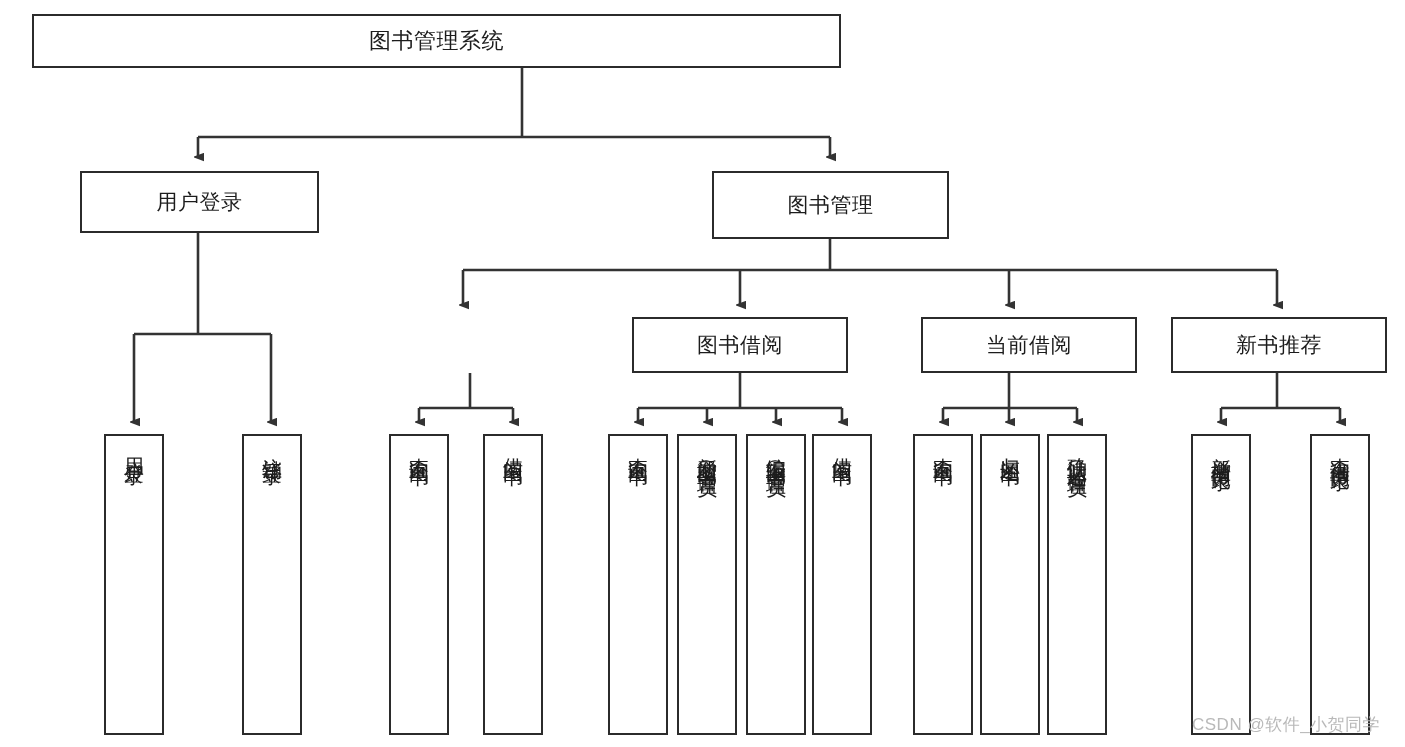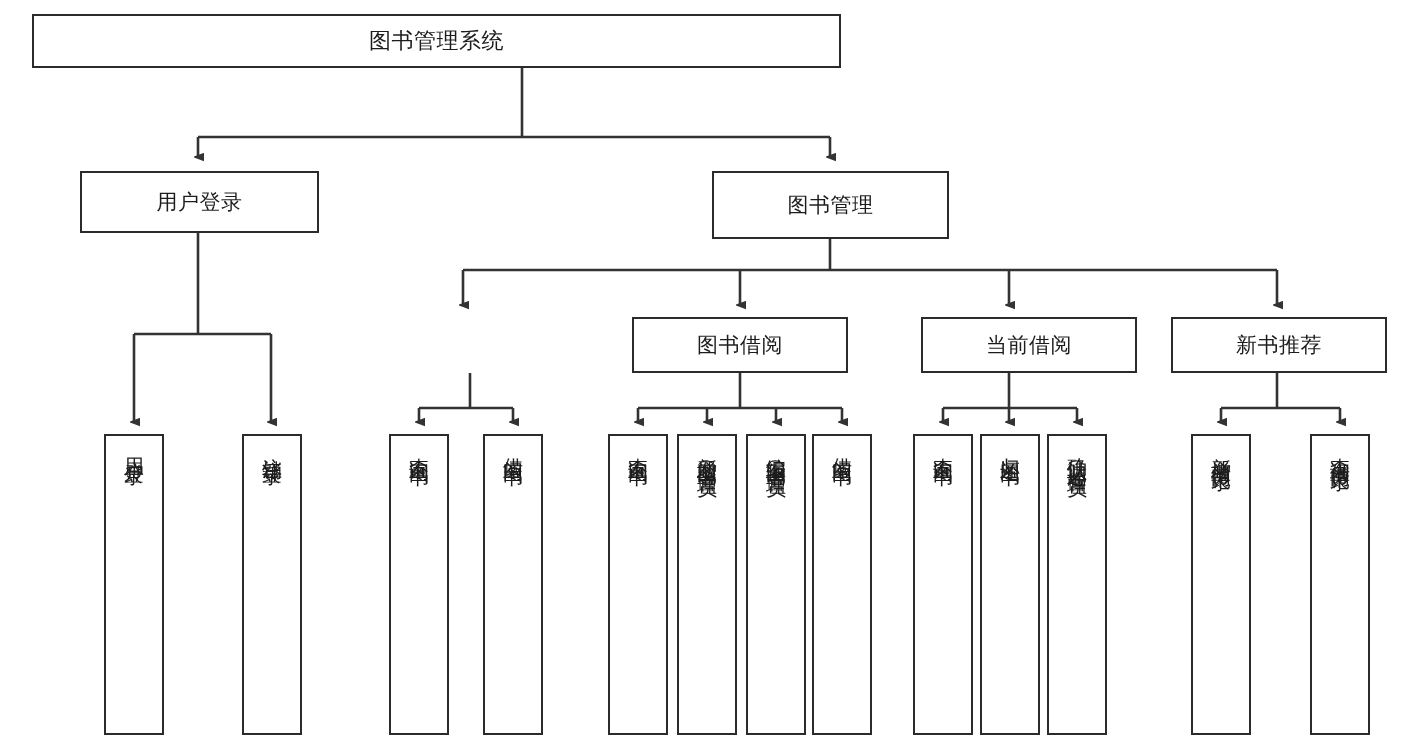--- a/index.html
+++ b/index.html
@@ -179,14 +179,15 @@
     <span class="lbl">确认归还（管理员）</span>
   </div>
 
   <div class="node vert" style="left:1191px; top:434px; width:60px; height:301px;">
     <span class="lbl">新增借阅记录</span>
   </div>
   <div class="node vert" style="left:1310px; top:434px; width:60px; height:301px;">
     <span class="lbl">查询借阅记录</span>
   </div>
 
+  <div class="watermark" style="left:1192px; top:713px;">CSDN @软件_小贺同学</div>
 
 </div>
 
 </body></html>

